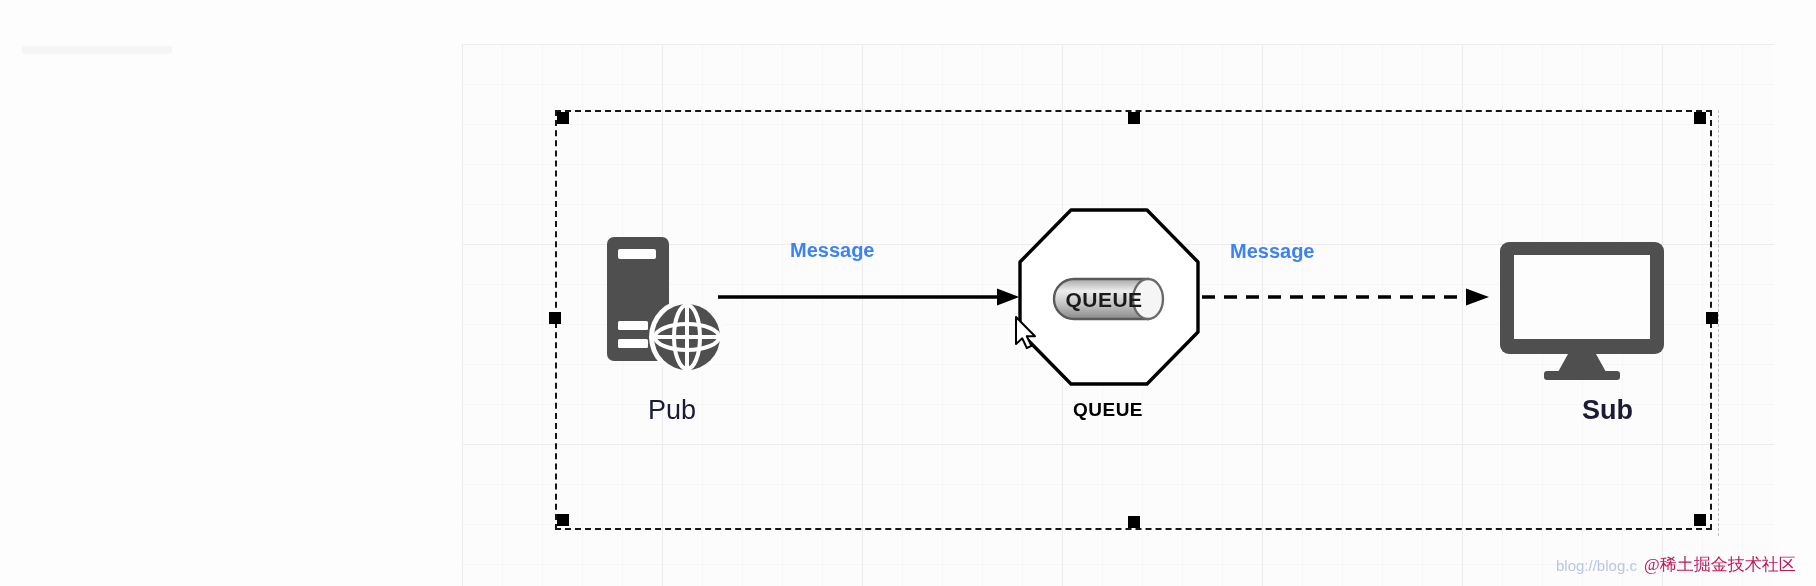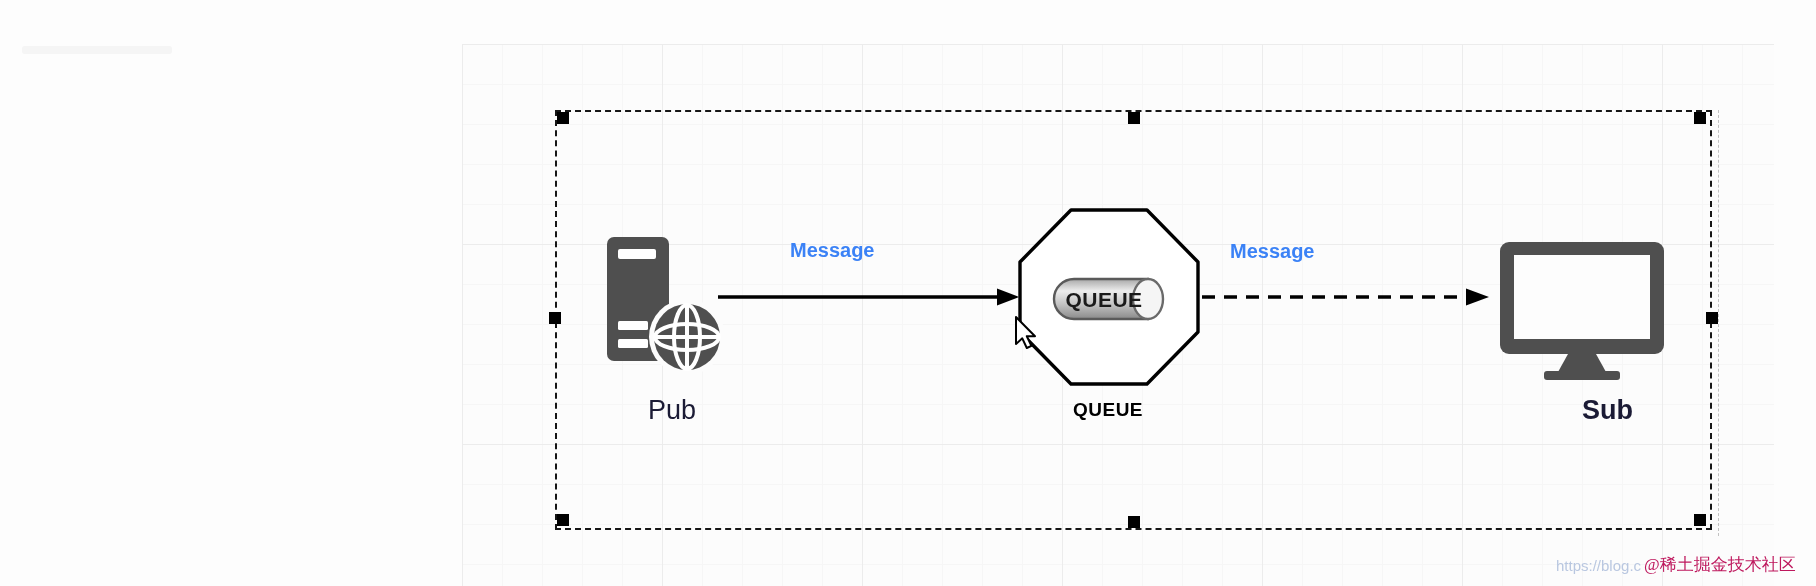--- a/index.html
+++ b/index.html
@@ -134,16 +134,16 @@
   <div class="abs" style="left:1498px; top:240px; width:170px; height:142px;">
     <svg width="170" height="142" viewBox="0 0 170 142">
       <rect x="2" y="2" width="164" height="112" rx="9" fill="#4f4f4f"></rect>
       <rect x="16" y="15" width="136" height="84" fill="#fdfdfd"></rect>
       <polygon points="70,114 98,114 108,132 60,132" fill="#4f4f4f"></polygon>
       <rect x="46" y="131" width="76" height="9" rx="3" fill="#4f4f4f"></rect>
     </svg>
   </div>
   <div class="node-label" style="left:1533px; top:396px; width:100px;font-weight:bold;">Sub</div>
 
-  <div class="wm-url">https://blog.c</div>
+  <div class="wm-url">blog://blog.c</div>
   <div class="wm-comm">@稀土掘金技术社区</div>
 
 </div>
 
 </body></html>

